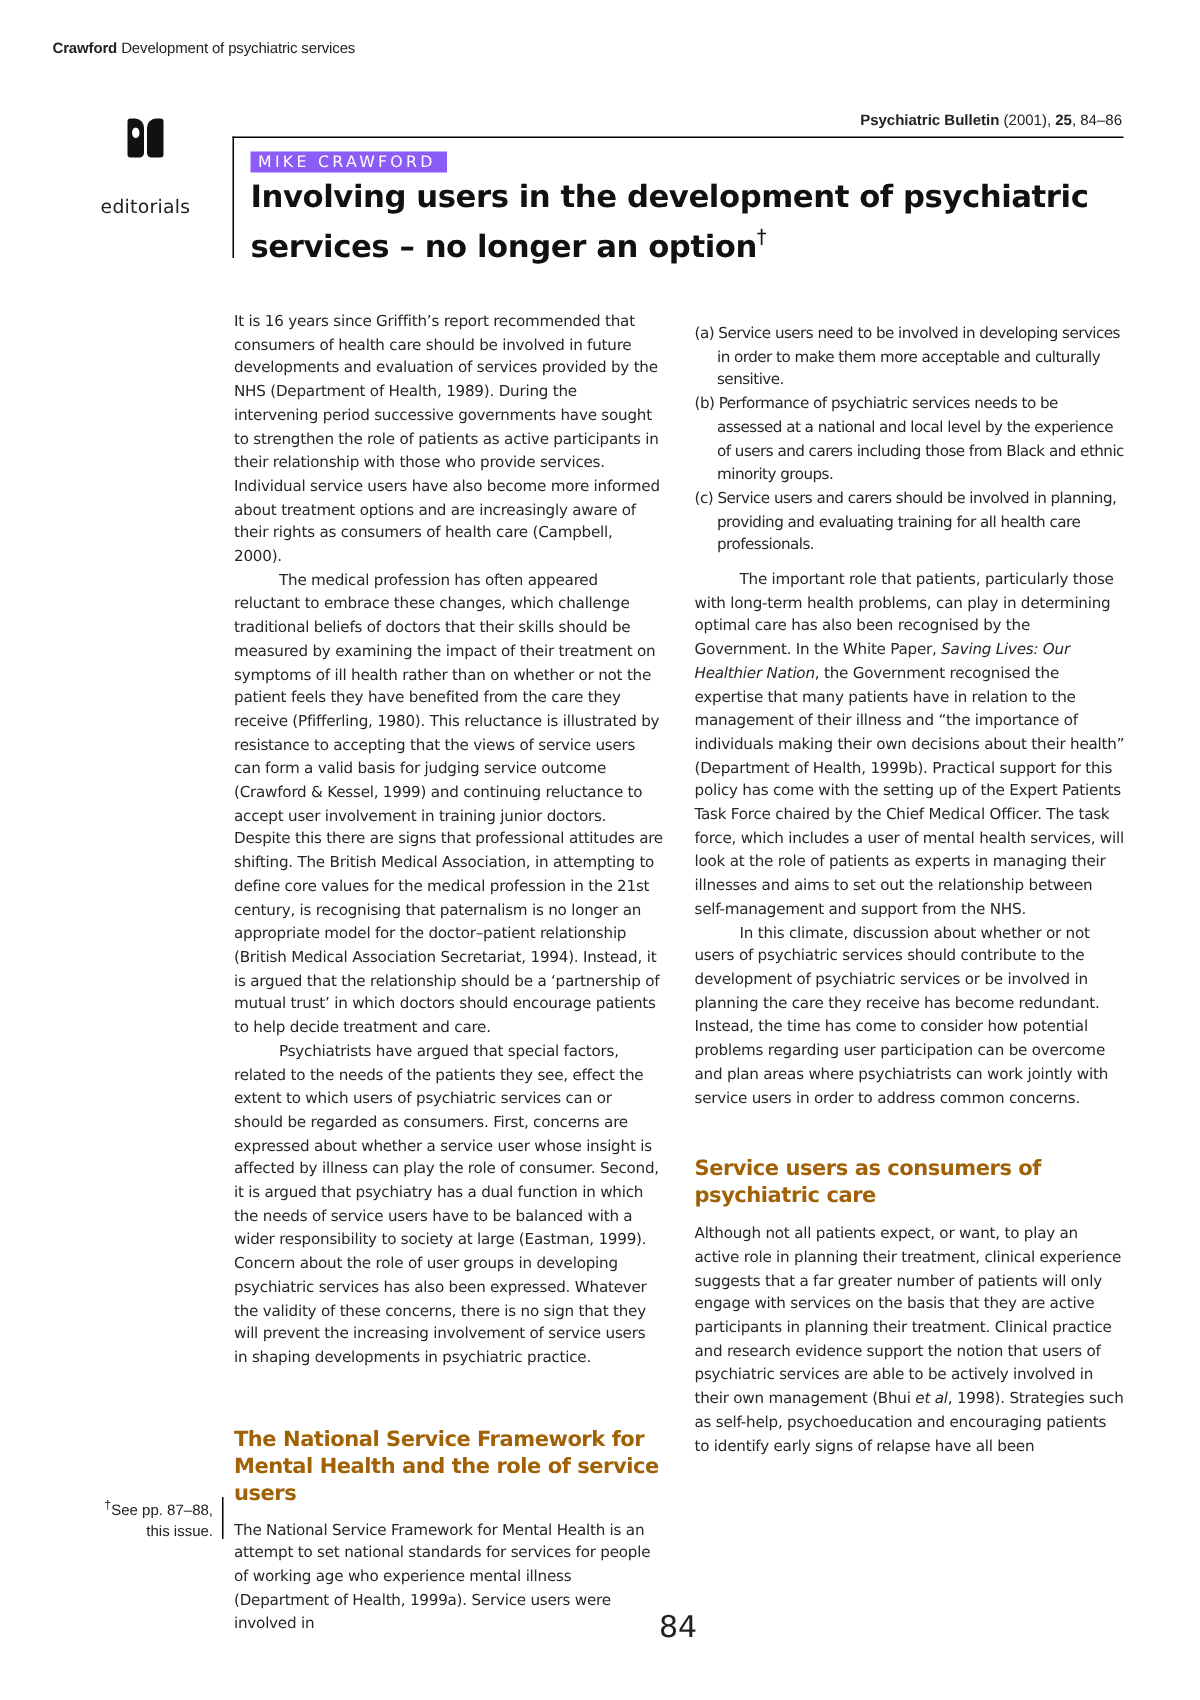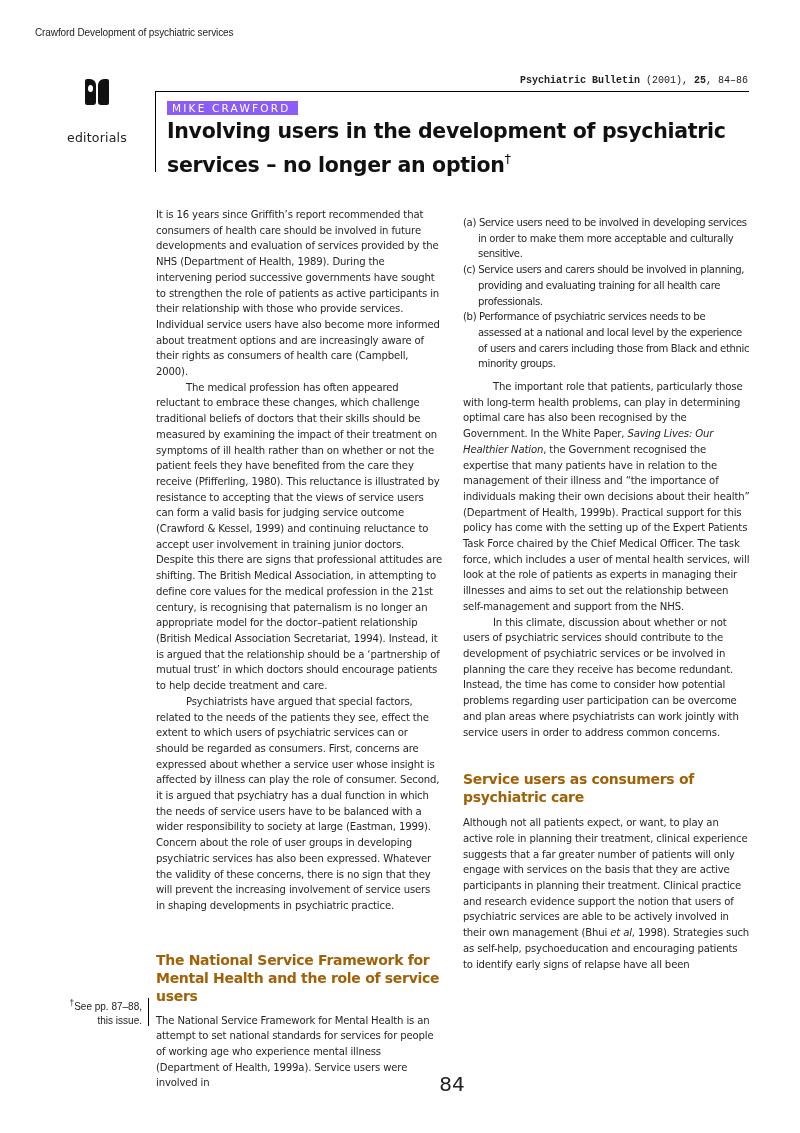--- a/index.html
+++ b/index.html
@@ -5,30 +5,30 @@
     html, body { margin: 0; padding: 0; background: #ffffff; }
     body {
       width: 800px; height: 1133px; position: relative; overflow: hidden;
       font-family: "DejaVu Sans", sans-serif; color: #1a1a1a;
     }
     .running-head {
       position: absolute; left: 35px; top: 27px;
       font-family: "Liberation Sans", sans-serif; font-size: 10px; color: #222;
       letter-spacing: -0.1px;
     }
-    .running-head b { font-weight: normal; }
+    .running-head b { font-weight: bold; }
     .logo-block { position: absolute; left: 62px; top: 78px; width: 70px; text-align: center; }
     .logo-icon { display: inline-block; width: 30px; height: 28px; position: relative; }
     .logo-icon .lf { position: absolute; left: 3px; top: 1px; width: 11px; height: 26px; background: #111; border-radius: 2px 6px 3px 2px; }
     .logo-icon .lf::after { content: ""; position: absolute; left: 3px; top: 6px; width: 5px; height: 7px; background: #fff; border-radius: 50%; }
     .logo-icon .rf { position: absolute; right: 3px; top: 1px; width: 11px; height: 26px; background: #111; border-radius: 6px 2px 2px 3px; }
     .logo-label { font-family: "DejaVu Sans", sans-serif; font-size: 12.5px; color: #222; margin-top: 20px; letter-spacing: 0.2px; }
     .journal-ref {
       position: absolute; right: 52px; top: 75px;
-      font-family: Liberation Mono, monospace; font-size: 10px; color: #222;
+      font-family: Liberation Sans, sans-serif; font-size: 10px; color: #222;
     }
     .journal-ref b { font-weight: bold; }
     .title-box {
       position: absolute; left: 155px; top: 91px; width: 593px; height: 80px;
       border-top: 1.3px solid #000; border-left: 1.3px solid #000;
     }
     .author-tag {
       position: absolute; left: 11px; top: 9px;
       background: #8b5cf6; color: #fff; font-family: "DejaVu Sans", sans-serif;
       font-size: 10.5px; letter-spacing: 2.2px; padding: 0 7px 0 5px; line-height: 14px;
@@ -98,22 +98,22 @@
   <p>It is 16 years since Griffith’s report recommended that consumers of health care should be involved in future developments and evaluation of services provided by the NHS (Department of Health, 1989). During the intervening period successive governments have sought to strengthen the role of patients as active participants in their relationship with those who provide services. Individual service users have also become more informed about treatment options and are increasingly aware of their rights as consumers of health care (Campbell, 2000).</p>
   <p class="ind">The medical profession has often appeared reluctant to embrace these changes, which challenge traditional beliefs of doctors that their skills should be measured by examining the impact of their treatment on symptoms of ill health rather than on whether or not the patient feels they have benefited from the care they receive (Pfifferling, 1980). This reluctance is illustrated by resistance to accepting that the views of service users can form a valid basis for judging service outcome (Crawford &amp; Kessel, 1999) and continuing reluctance to accept user involvement in training junior doctors. Despite this there are signs that professional attitudes are shifting. The British Medical Association, in attempting to define core values for the medical profession in the 21st century, is recognising that paternalism is no longer an appropriate model for the doctor–patient relationship (British Medical Association Secretariat, 1994). Instead, it is argued that the relationship should be a ‘partnership of mutual trust’ in which doctors should encourage patients to help decide treatment and care.</p>
   <p class="ind">Psychiatrists have argued that special factors, related to the needs of the patients they see, effect the extent to which users of psychiatric services can or should be regarded as consumers. First, concerns are expressed about whether a service user whose insight is affected by illness can play the role of consumer. Second, it is argued that psychiatry has a dual function in which the needs of service users have to be balanced with a wider responsibility to society at large (Eastman, 1999). Concern about the role of user groups in developing psychiatric services has also been expressed. Whatever the validity of these concerns, there is no sign that they will prevent the increasing involvement of service users in shaping developments in psychiatric practice.</p>
   <h2 class="h-left">The National Service Framework for Mental Health and the role of service users</h2>
   <p>The National Service Framework for Mental Health is an attempt to set national standards for services for people of working age who experience mental illness (Department of Health, 1999a). Service users were involved in</p>
 </div>
 
 <div class="col col-right">
   <ul class="list">
     <li><span>(a)</span> <span>Service users need to be involved in developing services in order to make them more acceptable and culturally sensitive.</span></li>
+    <li><span>(b)</span> <span>Performance of psychiatric services needs to be assessed at a national and local level by the experience of users and carers including those from Black and ethnic minority groups.</span></li>
     <li><span>(c)</span> <span>Service users and carers should be involved in planning, providing and evaluating training for all health care professionals.</span></li>
-    <li><span>(b)</span> <span>Performance of psychiatric services needs to be assessed at a national and local level by the experience of users and carers including those from Black and ethnic minority groups.</span></li>
   </ul>
   <p class="ind gap"><span>The important role that patients, particularly those with long-term health problems, can play in determining optimal care has also been recognised by the Government. In the White Paper, </span><em>Saving Lives: Our Healthier Nation</em><span>, the Government recognised the expertise that many patients have in relation to the management of their illness and “the importance of individuals making their own decisions about their health” (Department of Health, 1999b). Practical support for this policy has come with the setting up of the Expert Patients Task Force chaired by the Chief Medical Officer. The task force, which includes a user of mental health services, will look at the role of patients as experts in managing their illnesses and aims to set out the relationship between self-management and support from the NHS.</span></p>
   <p class="ind">In this climate, discussion about whether or not users of psychiatric services should contribute to the development of psychiatric services or be involved in planning the care they receive has become redundant. Instead, the time has come to consider how potential problems regarding user participation can be overcome and plan areas where psychiatrists can work jointly with service users in order to address common concerns.</p>
   <h2 class="h-right">Service users as consumers of psychiatric care</h2>
   <p><span>Although not all patients expect, or want, to play an active role in planning their treatment, clinical experience suggests that a far greater number of patients will only engage with services on the basis that they are active participants in planning their treatment. Clinical practice and research evidence support the notion that users of psychiatric services are able to be actively involved in their own management (Bhui </span><em>et al</em><span>, 1998). Strategies such as self-help, psychoeducation and encouraging patients to identify early signs of relapse have all been</span></p>
 </div>
 
 <div class="footnote">
   <sup>†</sup><span>See pp. 87–88, this issue.</span>
 </div>

